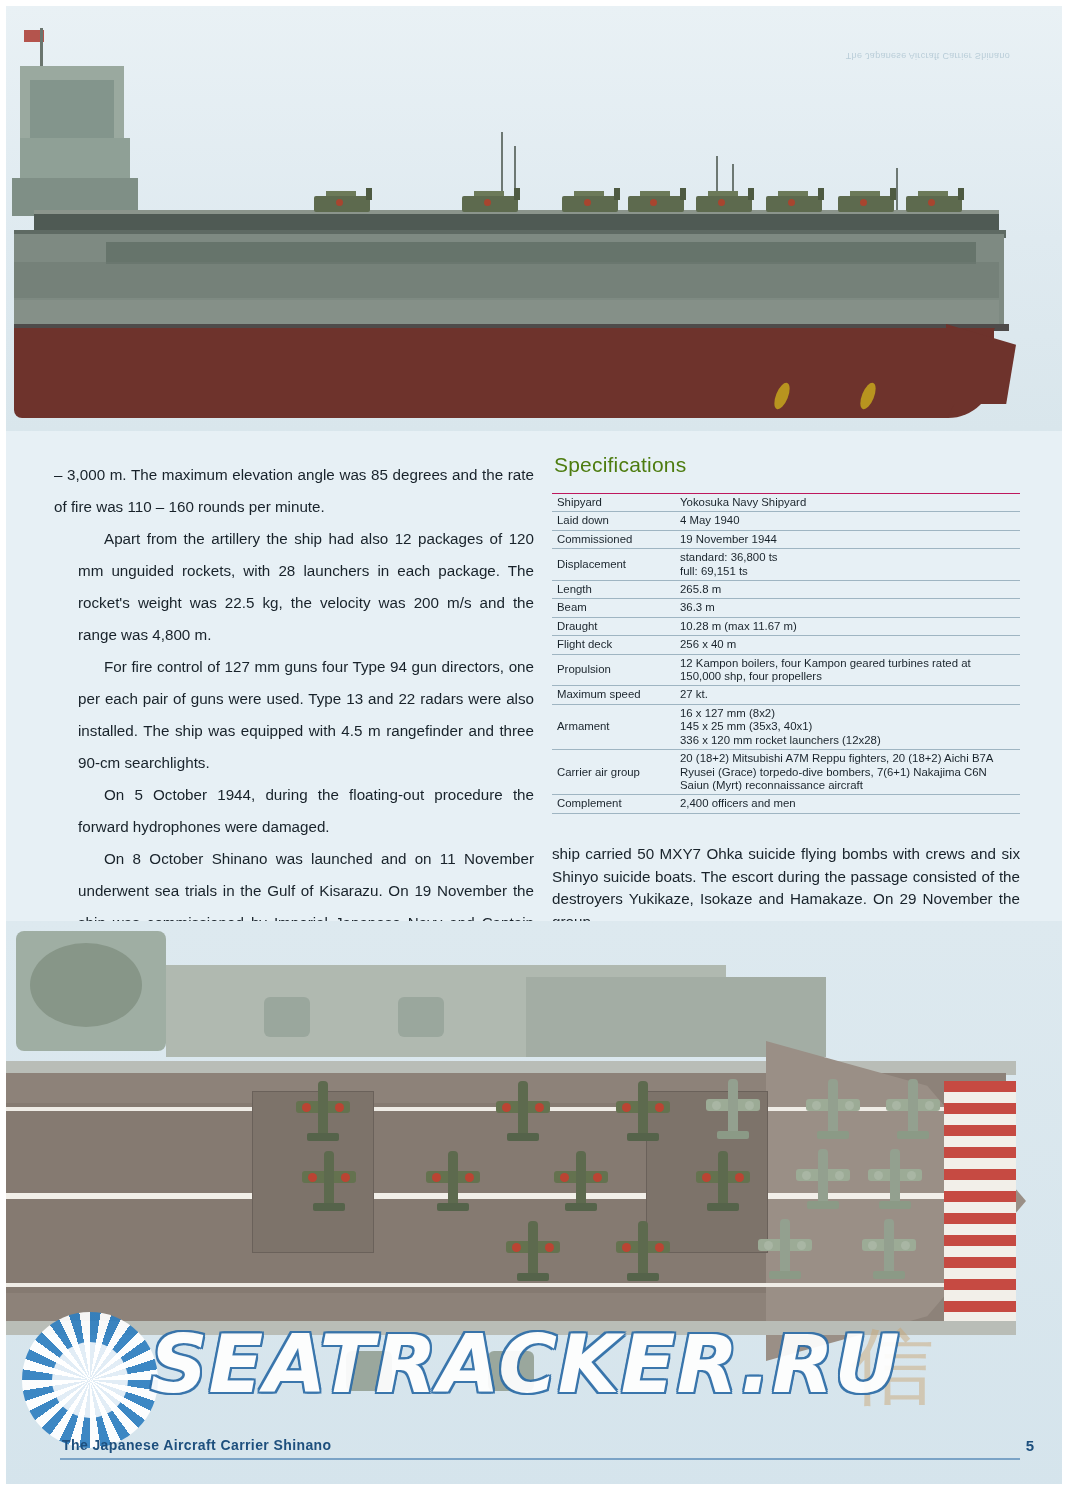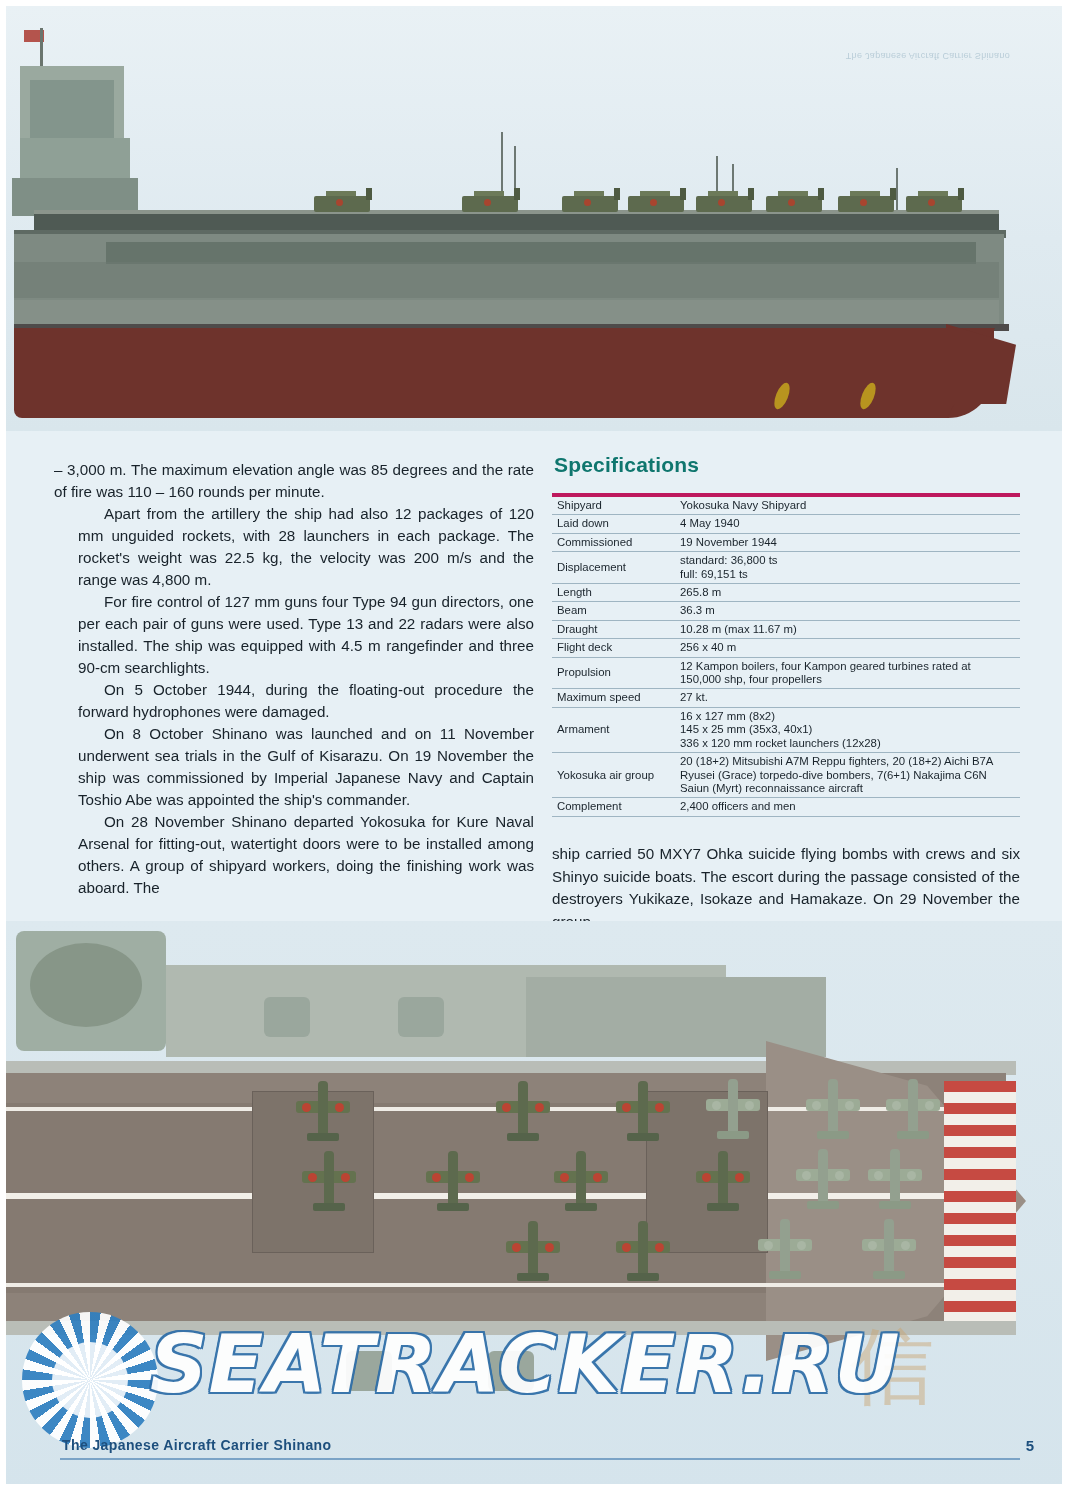--- a/index.html
+++ b/index.html
@@ -90,42 +90,42 @@
   .plane .dot{position:absolute;left:22px;top:3px;width:7px;height:7px;border-radius:50%;background:#a8452f;}
   .prop-s{position:absolute;width:12px;height:28px;background:#b8941f;border-radius:50%;}
 
   
   .text-area{
     position:absolute;left:6px;top:431px;width:1056px;height:490px;
     background:#e7f0f5;
   }
   .col-left{
     position:absolute;left:48px;top:28px;width:480px;
-    font-size:15.2px;line-height:22px;color:#18222a;
+    font-size:15.2px;line-height:32px;color:#18222a;
     text-align:justify;
   }
   .col-left p{margin:0 0 0 0;}
   .col-left p.ind{text-indent:26px;margin-left:24px;}
   .spec-title{
     position:absolute;left:548px;top:22px;
-    font-size:21px;font-weight:bold;color:#0f766e;
+    font-size:21px;font-weight:normal;color:#4d7c0f;
     letter-spacing:.2px;
   }
   .spec-table{
     position:absolute;left:546px;top:62px;width:468px;
     border-collapse:collapse;
     font-size:11.4px;color:#1a242c;
   }
   .spec-table td{
     border-bottom:1px solid #9fb5c2;
     padding:2px 4px 2px 5px;
     vertical-align:middle;
     line-height:13.4px;
   }
-  .spec-table tr:first-child td{border-top:4px solid #be185d;}
+  .spec-table tr:first-child td{border-top:1px solid #be185d;}
   .spec-table td.k{width:110px;}
   .spec-table td.v{padding-left:9px;}
   .spec-table td .ln{display:block;}
   .bottom-text{
     position:absolute;left:546px;top:412px;width:468px;
     font-size:15.2px;line-height:22.6px;color:#18222a;text-align:justify;
   }
 
   
   .bot-illus{
@@ -370,21 +370,21 @@
           </tr>
           <tr>
             <td class="k">Armament</td>
             <td class="v">
               <span class="ln">16 x 127 mm (8x2)</span>
               <span class="ln">145 x 25 mm (35x3, 40x1)</span>
               <span class="ln">336 x 120 mm rocket launchers (12x28)</span>
             </td>
           </tr>
           <tr>
-            <td class="k">Yokosuka air group</td>
+            <td class="k">Carrier air group</td>
             <td class="v">
               <span class="ln">20 (18+2) Mitsubishi A7M Reppu fighters, 20 (18+2) Aichi B7A</span>
               <span class="ln">Ryusei (Grace) torpedo-dive bombers, 7(6+1) Nakajima C6N</span>
               <span class="ln">Saiun (Myrt) reconnaissance aircraft</span>
             </td>
           </tr>
           <tr>
             <td class="k">Complement</td>
             <td class="v">
               <span class="ln">2,400 officers and men</span>

